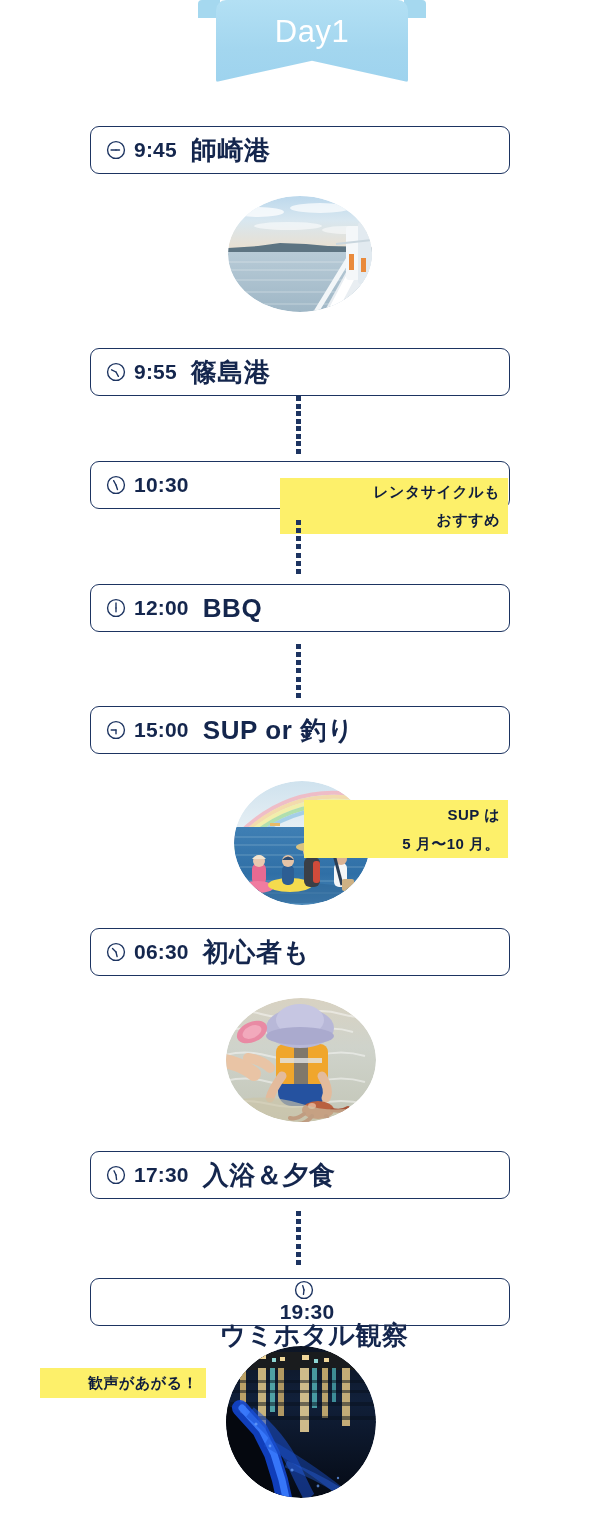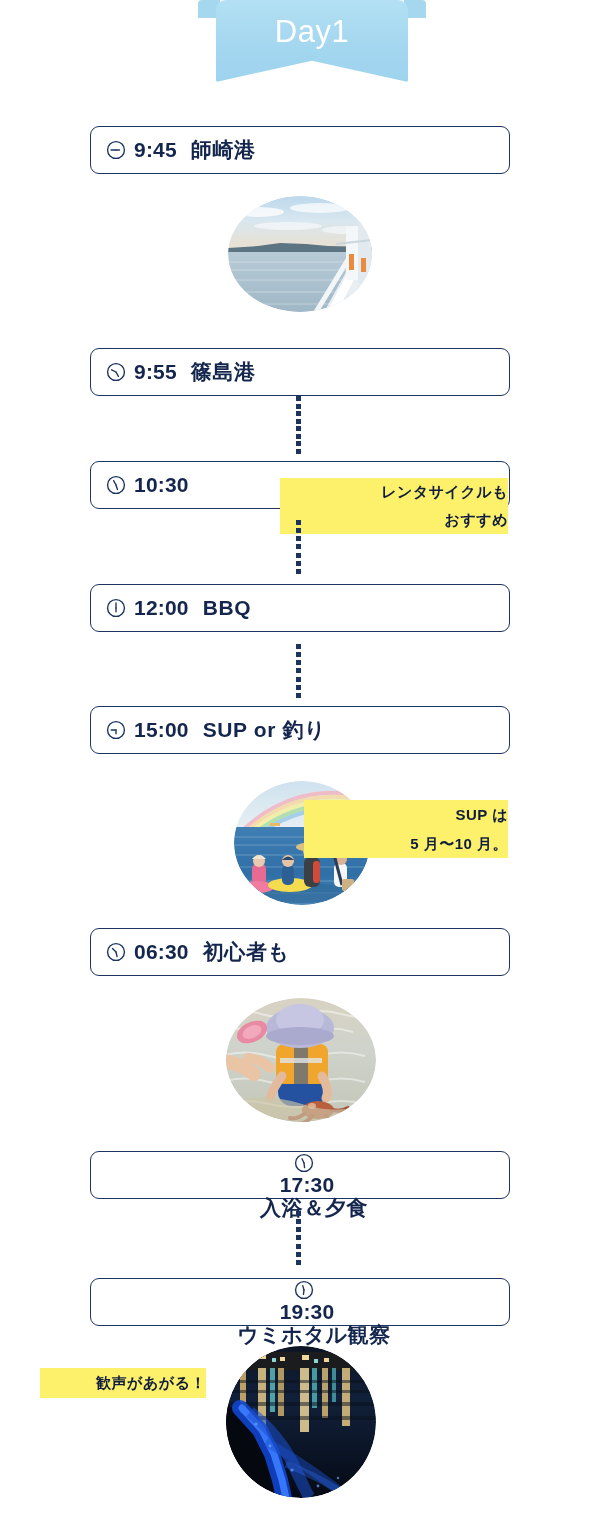--- a/index.html
+++ b/index.html
@@ -98,21 +98,21 @@
 
   .time {
     font-size: 21px;
     font-weight: 700;
     color: #14264d;
     letter-spacing: 0.2px;
     line-height: 22px;
     white-space: nowrap;
   }
   .title {
-    font-size: 21px;
+    font-size: 26px;
     font-weight: 700;
     color: #14264d;
     margin-left: 14px;
     letter-spacing: 0.6px;
     line-height: 24px;
     white-space: nowrap;
     text-align: right;
   }
 
   
@@ -144,21 +144,21 @@
   .note {
     position: absolute;
     font-size: 15px;
     font-weight: 700;
     line-height: 26px;
     color: #0f1d3d;
     letter-spacing: 0.5px;
   }
   .note span {
     background: #fdf06a;
-    padding: 1px 0;
+    padding: 1px 8px;
     box-decoration-break: clone;
     -webkit-box-decoration-break: clone;
   }
   .note-right { text-align: right; }
   .note-line { display: block; }
 </style>
 </head>
 <body>
 
 <div class="page">
@@ -424,21 +424,21 @@
 
         <ellipse cx="92" cy="112" rx="16" ry="9" fill="#b9603f"></ellipse>
         <path d="M78 116 q-8 6 -14 4 M86 118 q-6 8 -14 8 M100 118 q6 8 14 6 M106 112 q10 2 16 -2" stroke="#a8543a" stroke-width="4" fill="none" stroke-linecap="round"></path>
         <ellipse cx="86" cy="108" rx="4" ry="3" fill="#e0a98c"></ellipse>
 
         <path d="M0 104 q40 -10 76 2 t74 -2 v24 h-150 z" fill="#cdc4a7" opacity=".65"></path>
       </g>
     </svg>
   </div>
 
-  <div class="card" style="top:1151px;flex-direction:column;">
+  <div class="card" style="top:1151px;">
     <svg class="clock" viewBox="0 0 24 24">
       <circle cx="12" cy="12" r="9.2" fill="none" stroke="#1d3461" stroke-width="1.5"></circle>
       <line x1="12" y1="12" x2="9.8" y2="7.4" stroke="#1d3461" stroke-width="1.5" stroke-linecap="round"></line>
       <line x1="12" y1="12" x2="12.6" y2="17" stroke="#1d3461" stroke-width="1.5" stroke-linecap="round"></line>
     </svg>
     <span class="time">17:30</span>
     <span class="title">入浴＆夕食</span>
   </div>
 
   <div class="dots" style="top:1211px;height:54px;">

